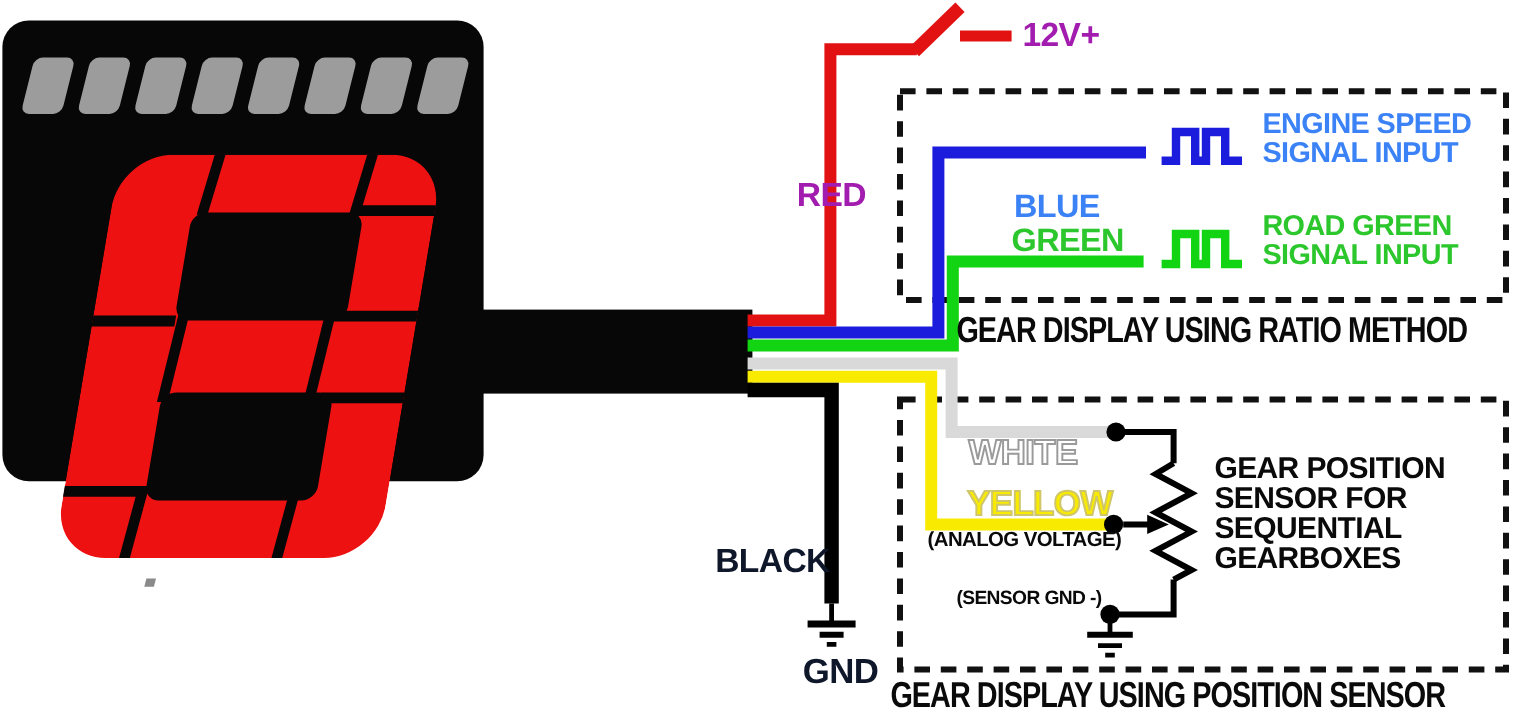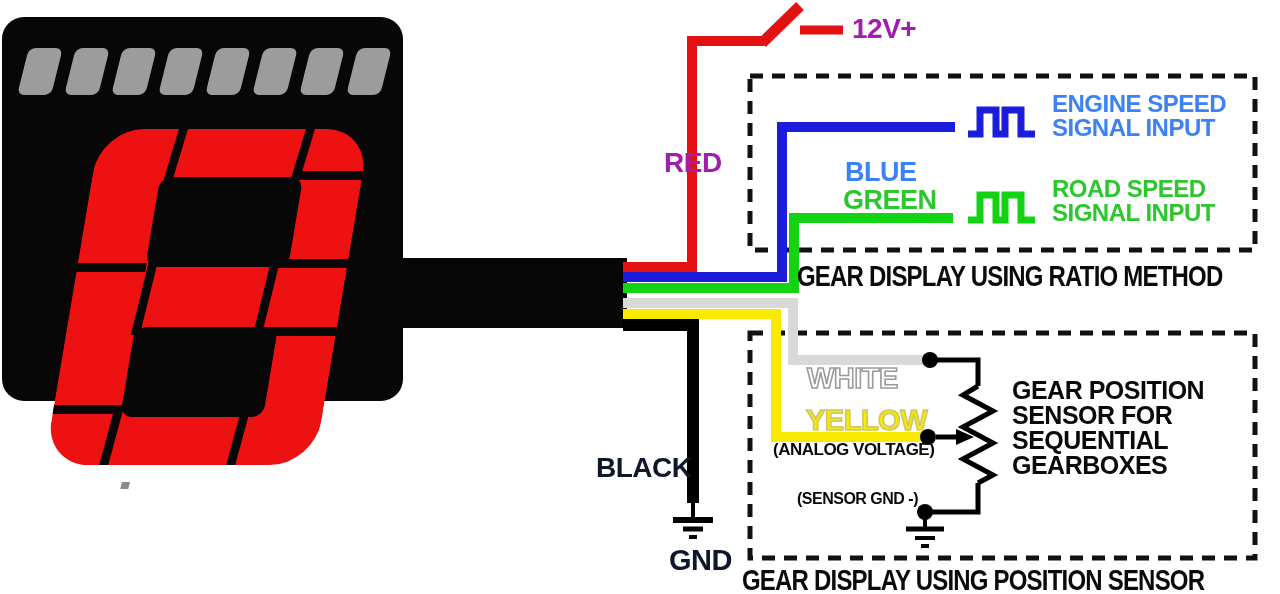--- a/index.html
+++ b/index.html
@@ -134,21 +134,21 @@
   <div class="lbl c-red big" style="left:626px;top:147px;margin-left:38px;">RED</div>
 
   <div class="lbl c-blue" style="left:845px;top:157px;font-size:27px;">BLUE</div>
   <div class="lbl c-blue two-line" style="left:1052px;top:92px;">
     <div>ENGINE SPEED</div>
     <div>SIGNAL INPUT</div>
   </div>
 
   <div class="lbl c-green" style="left:843px;top:185px;font-size:27px;">GREEN</div>
   <div class="lbl c-green two-line" style="left:1052px;top:177px;">
-    <div>ROAD SPEED</div>
+    <div>ROAD GREEN</div>
     <div>SIGNAL INPUT</div>
   </div>
 
   <div class="lbl title" style="left:797px;top:259px;">GEAR DISPLAY USING RATIO METHOD</div>
 
   <div class="lbl" id="white-label" style="left:807px;top:362px;">WHITE</div>
   <div class="lbl small-lbl" style="left:773px;top:440px;">(ANALOG VOLTAGE)</div>
   <div class="lbl" id="yellow-label" style="left:806px;top:404px;">YELLOW</div>
   <div class="lbl small-lbl" style="left:797px;top:490px;font-size:16px;">(SENSOR GND -)</div>
 

